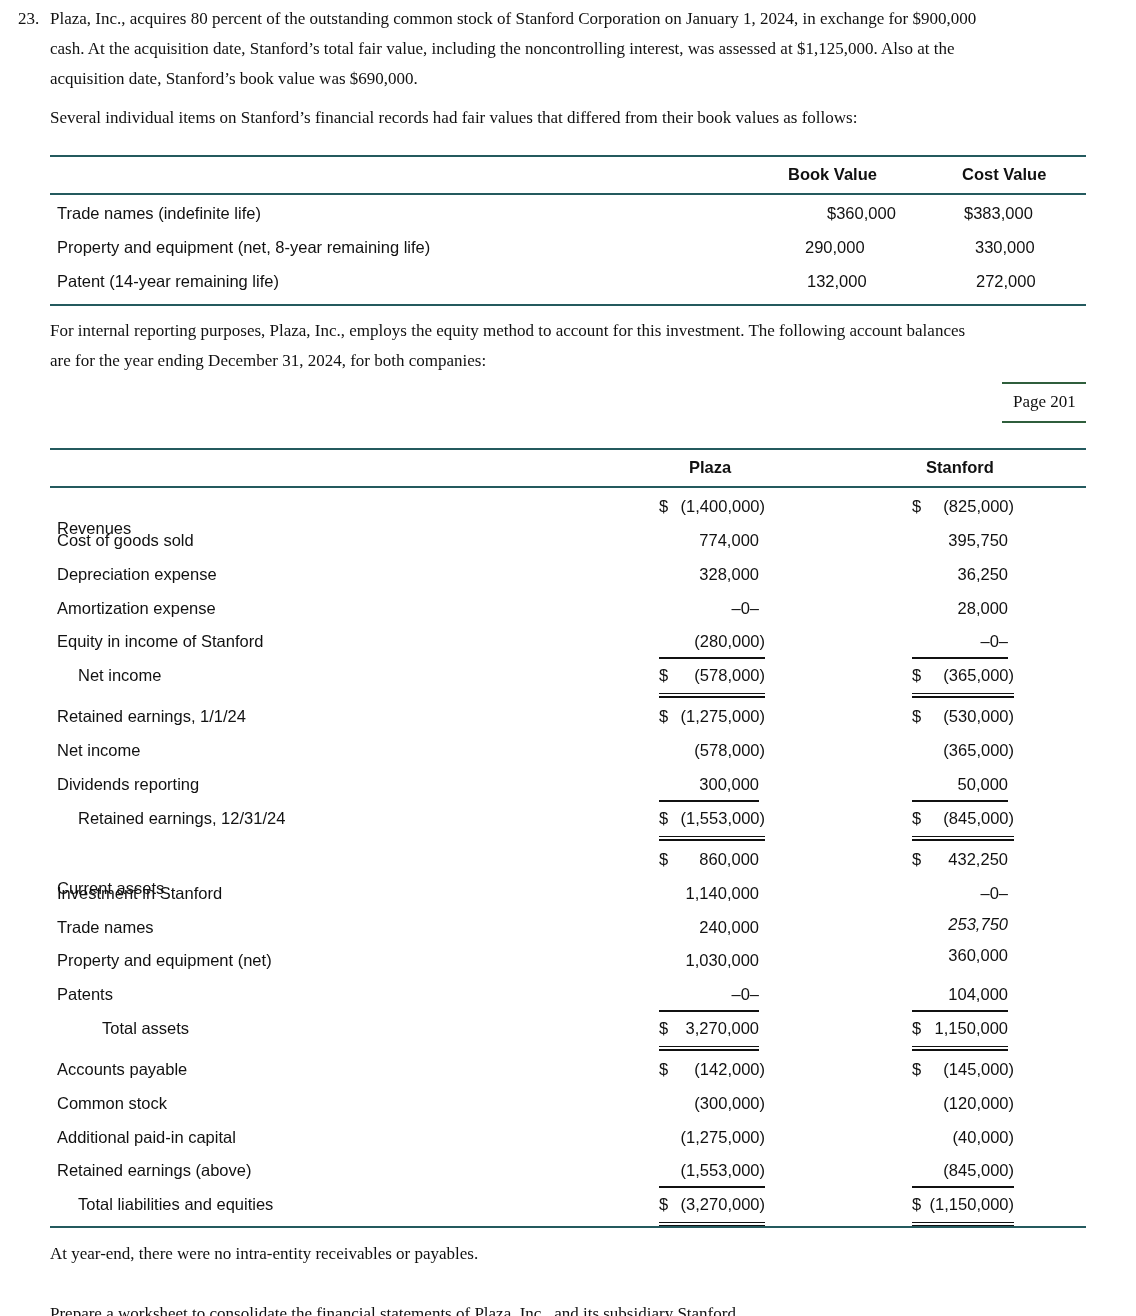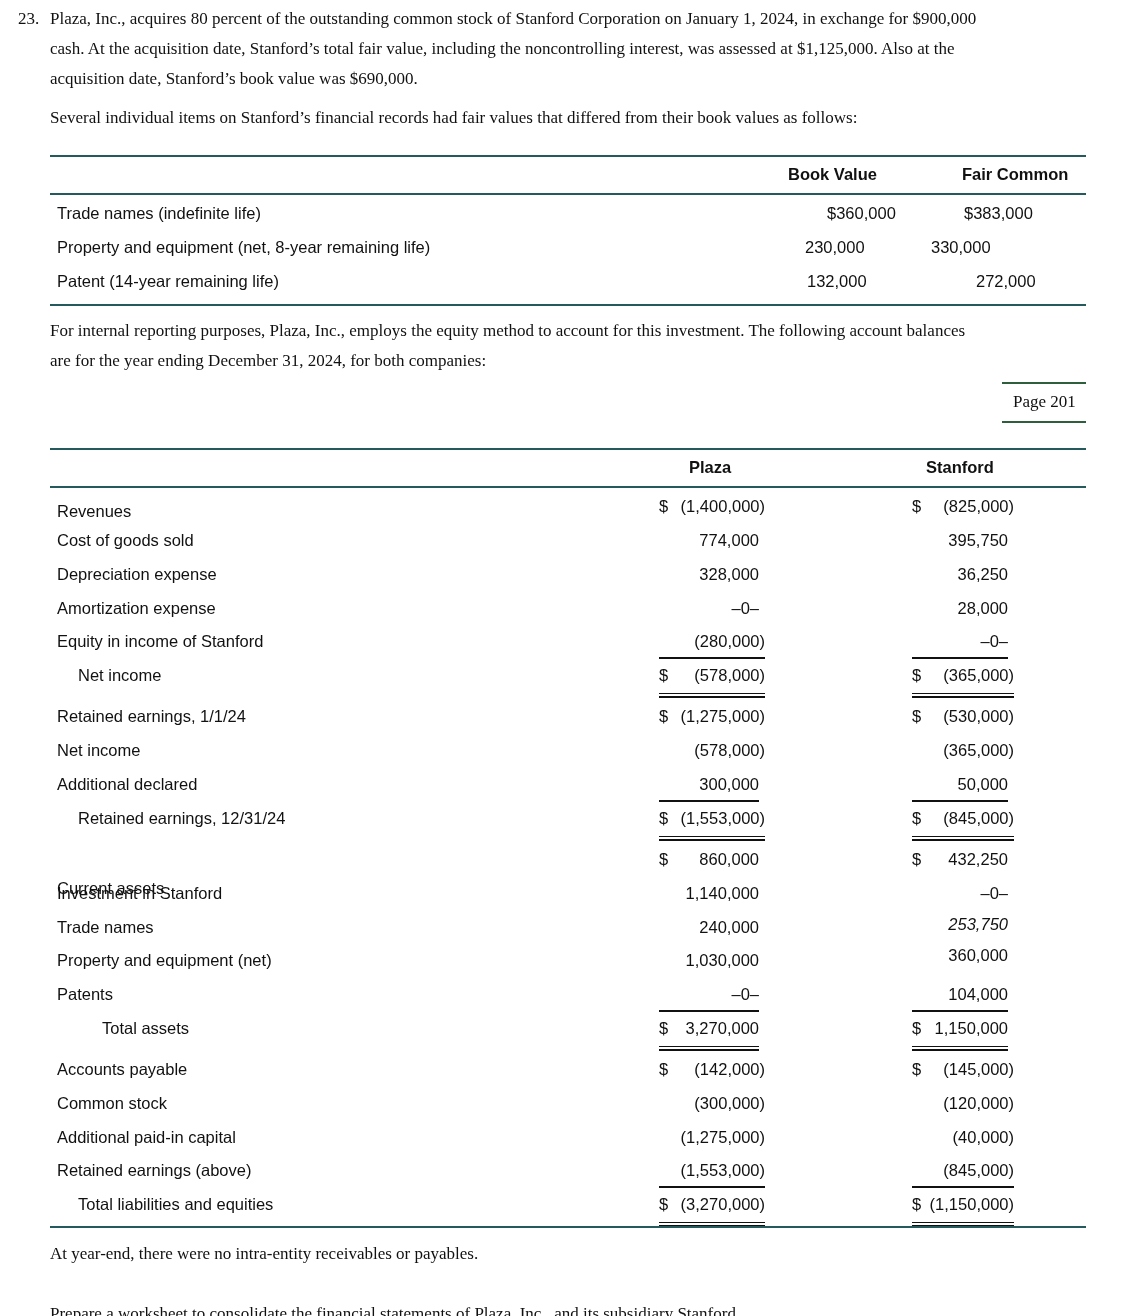--- a/index.html
+++ b/index.html
@@ -38,32 +38,32 @@
   <span class="abs qnum" style="top:9px;">23.</span>
   <span class="abs p-line" style="top:9px;">Plaza, Inc., acquires 80 percent of the outstanding common stock of Stanford Corporation on January 1, 2024, in exchange for $900,000</span>
   <span class="abs p-line" style="top:39px;">cash. At the acquisition date, Stanford’s total fair value, including the noncontrolling interest, was assessed at $1,125,000. Also at the</span>
   <span class="abs p-line" style="top:69px;">acquisition date, Stanford’s book value was $690,000.</span>
   <span class="abs p-line" style="top:108px;">Several individual items on Stanford’s financial records had fair values that differed from their book values as follows:</span>
 </div>
 
 <div>
   <div class="rule-teal" style="top:155px;"></div>
   <span class="abs sans hdr" style="top:165px; left:788px;">Book Value</span>
-  <span class="abs sans hdr" style="top:165px; left:962px;">Fair Common</span>
+  <span class="abs sans hdr" style="top:165px; left:962px;">Cost Value</span>
   <div class="rule-teal" style="top:193px;"></div>
 
   <div>
     <span class="abs sans lbl" style="top:204px;">Trade names (indefinite life)</span>
     <span class="abs sans" style="top:204px; left:827px;">$360,000</span>
     <span class="abs sans" style="top:204px; left:964px;">$383,000</span>
   </div>
   <div>
     <span class="abs sans lbl" style="top:238px;">Property and equipment (net, 8-year remaining life)</span>
-    <span class="abs sans" style="top:238px; left:805px;">230,000</span>
-    <span class="abs sans" style="top:238px; left:931px;">330,000</span>
+    <span class="abs sans" style="top:238px; left:805px;">290,000</span>
+    <span class="abs sans" style="top:238px; left:975px;">330,000</span>
   </div>
   <div>
     <span class="abs sans lbl" style="top:272px;">Patent (14-year remaining life)</span>
     <span class="abs sans" style="top:272px; left:807px;">132,000</span>
     <span class="abs sans" style="top:272px; left:976px;">272,000</span>
   </div>
   <div class="rule-teal" style="top:304px;"></div>
 </div>
 
 <div class="serif">
@@ -75,21 +75,21 @@
 <span class="abs serif" style="top:392px; left:1013px;">Page 201</span>
 <div class="rule-green" style="top:421px;"></div>
 
 <div id="balances">
   <div class="rule-teal" style="top:448px;"></div>
   <span class="abs sans hdr" style="top:458px; left:689px;">Plaza</span>
   <span class="abs sans hdr" style="top:458px; left:926px;">Stanford</span>
   <div class="rule-teal" style="top:486px;"></div>
   <div id="rows">
       <div>
-        <span class="abs sans lbl" style="top: 502px;">Revenues</span>
+        <span class="abs sans lbl" style="top: 519px;">Revenues</span>
         <div class="cell sans pcol" style="top: 497px;">
           <span class="dol">$</span>
           <span class="amt">(1,400,000)</span>
         </div>
         <div class="cell sans scol" style="top: 497px;">
           <span class="dol">$</span>
           <span class="amt">(825,000)</span>
         </div>
       </div>
       <div>
@@ -153,21 +153,21 @@
       <div>
         <span class="abs sans lbl" style="top: 741px;">Net income</span>
         <div class="cell sans pcol" style="top: 741px;">
           <span class="amt">(578,000)</span>
         </div>
         <div class="cell sans scol" style="top: 741px;">
           <span class="amt">(365,000)</span>
         </div>
       </div>
       <div>
-        <span class="abs sans lbl" style="top: 775px;">Additional declared</span>
+        <span class="abs sans lbl" style="top: 775px;">Dividends reporting</span>
         <div class="cell sans pcol-n ul" style="top: 775px;">
           <span class="amt">300,000</span>
         </div>
         <div class="cell sans scol-n ul" style="top: 775px;">
           <span class="amt">50,000</span>
         </div>
       </div>
       <div>
         <span class="abs sans lbl indent" style="top: 809px;">Retained earnings, 12/31/24</span>
         <div class="cell sans pcol dul" style="top: 809px;">

